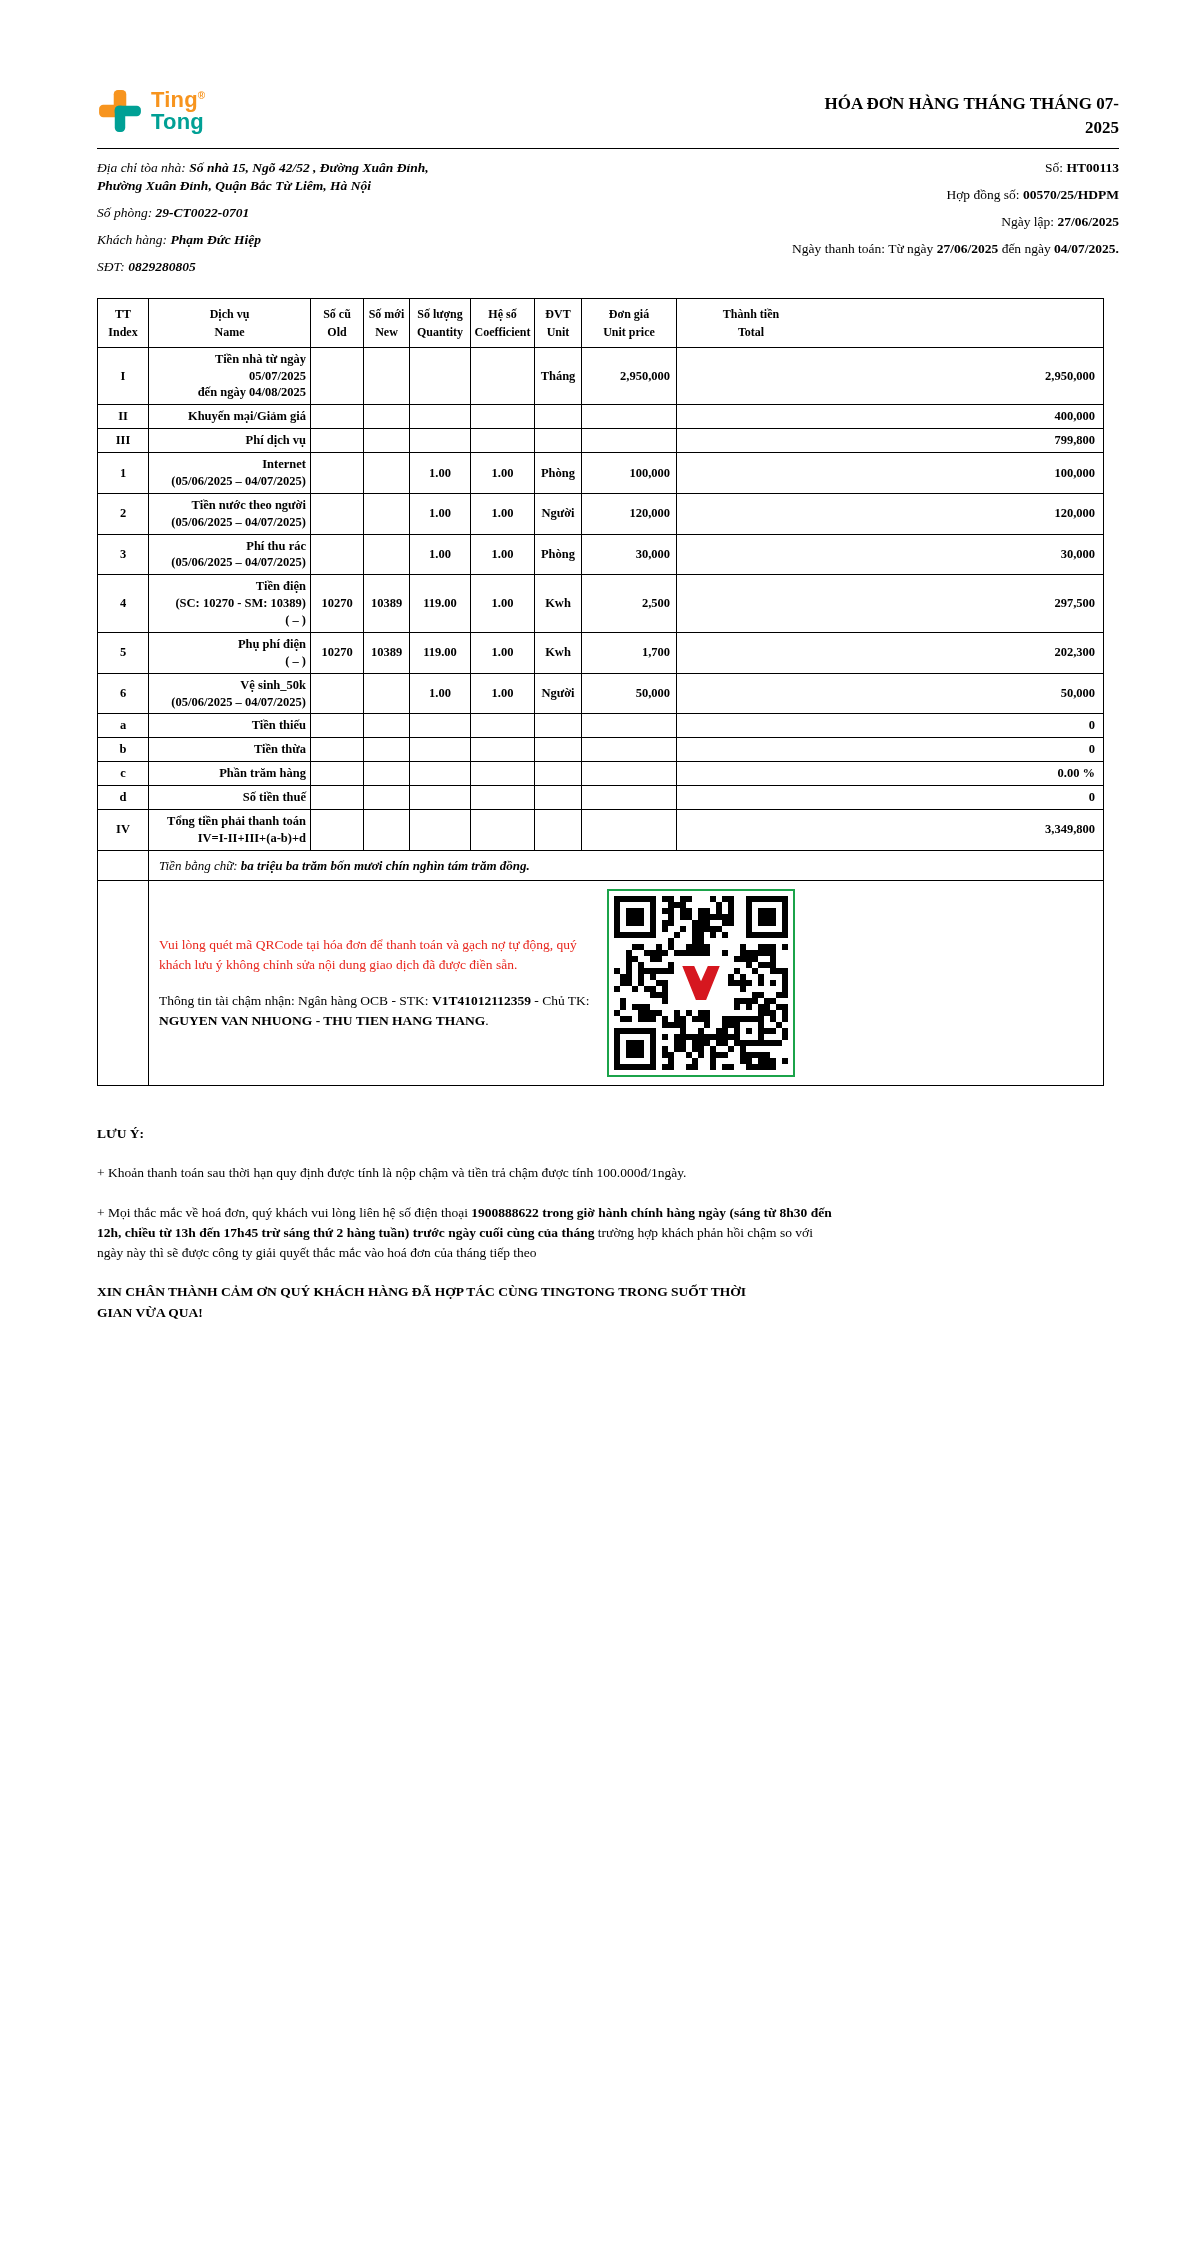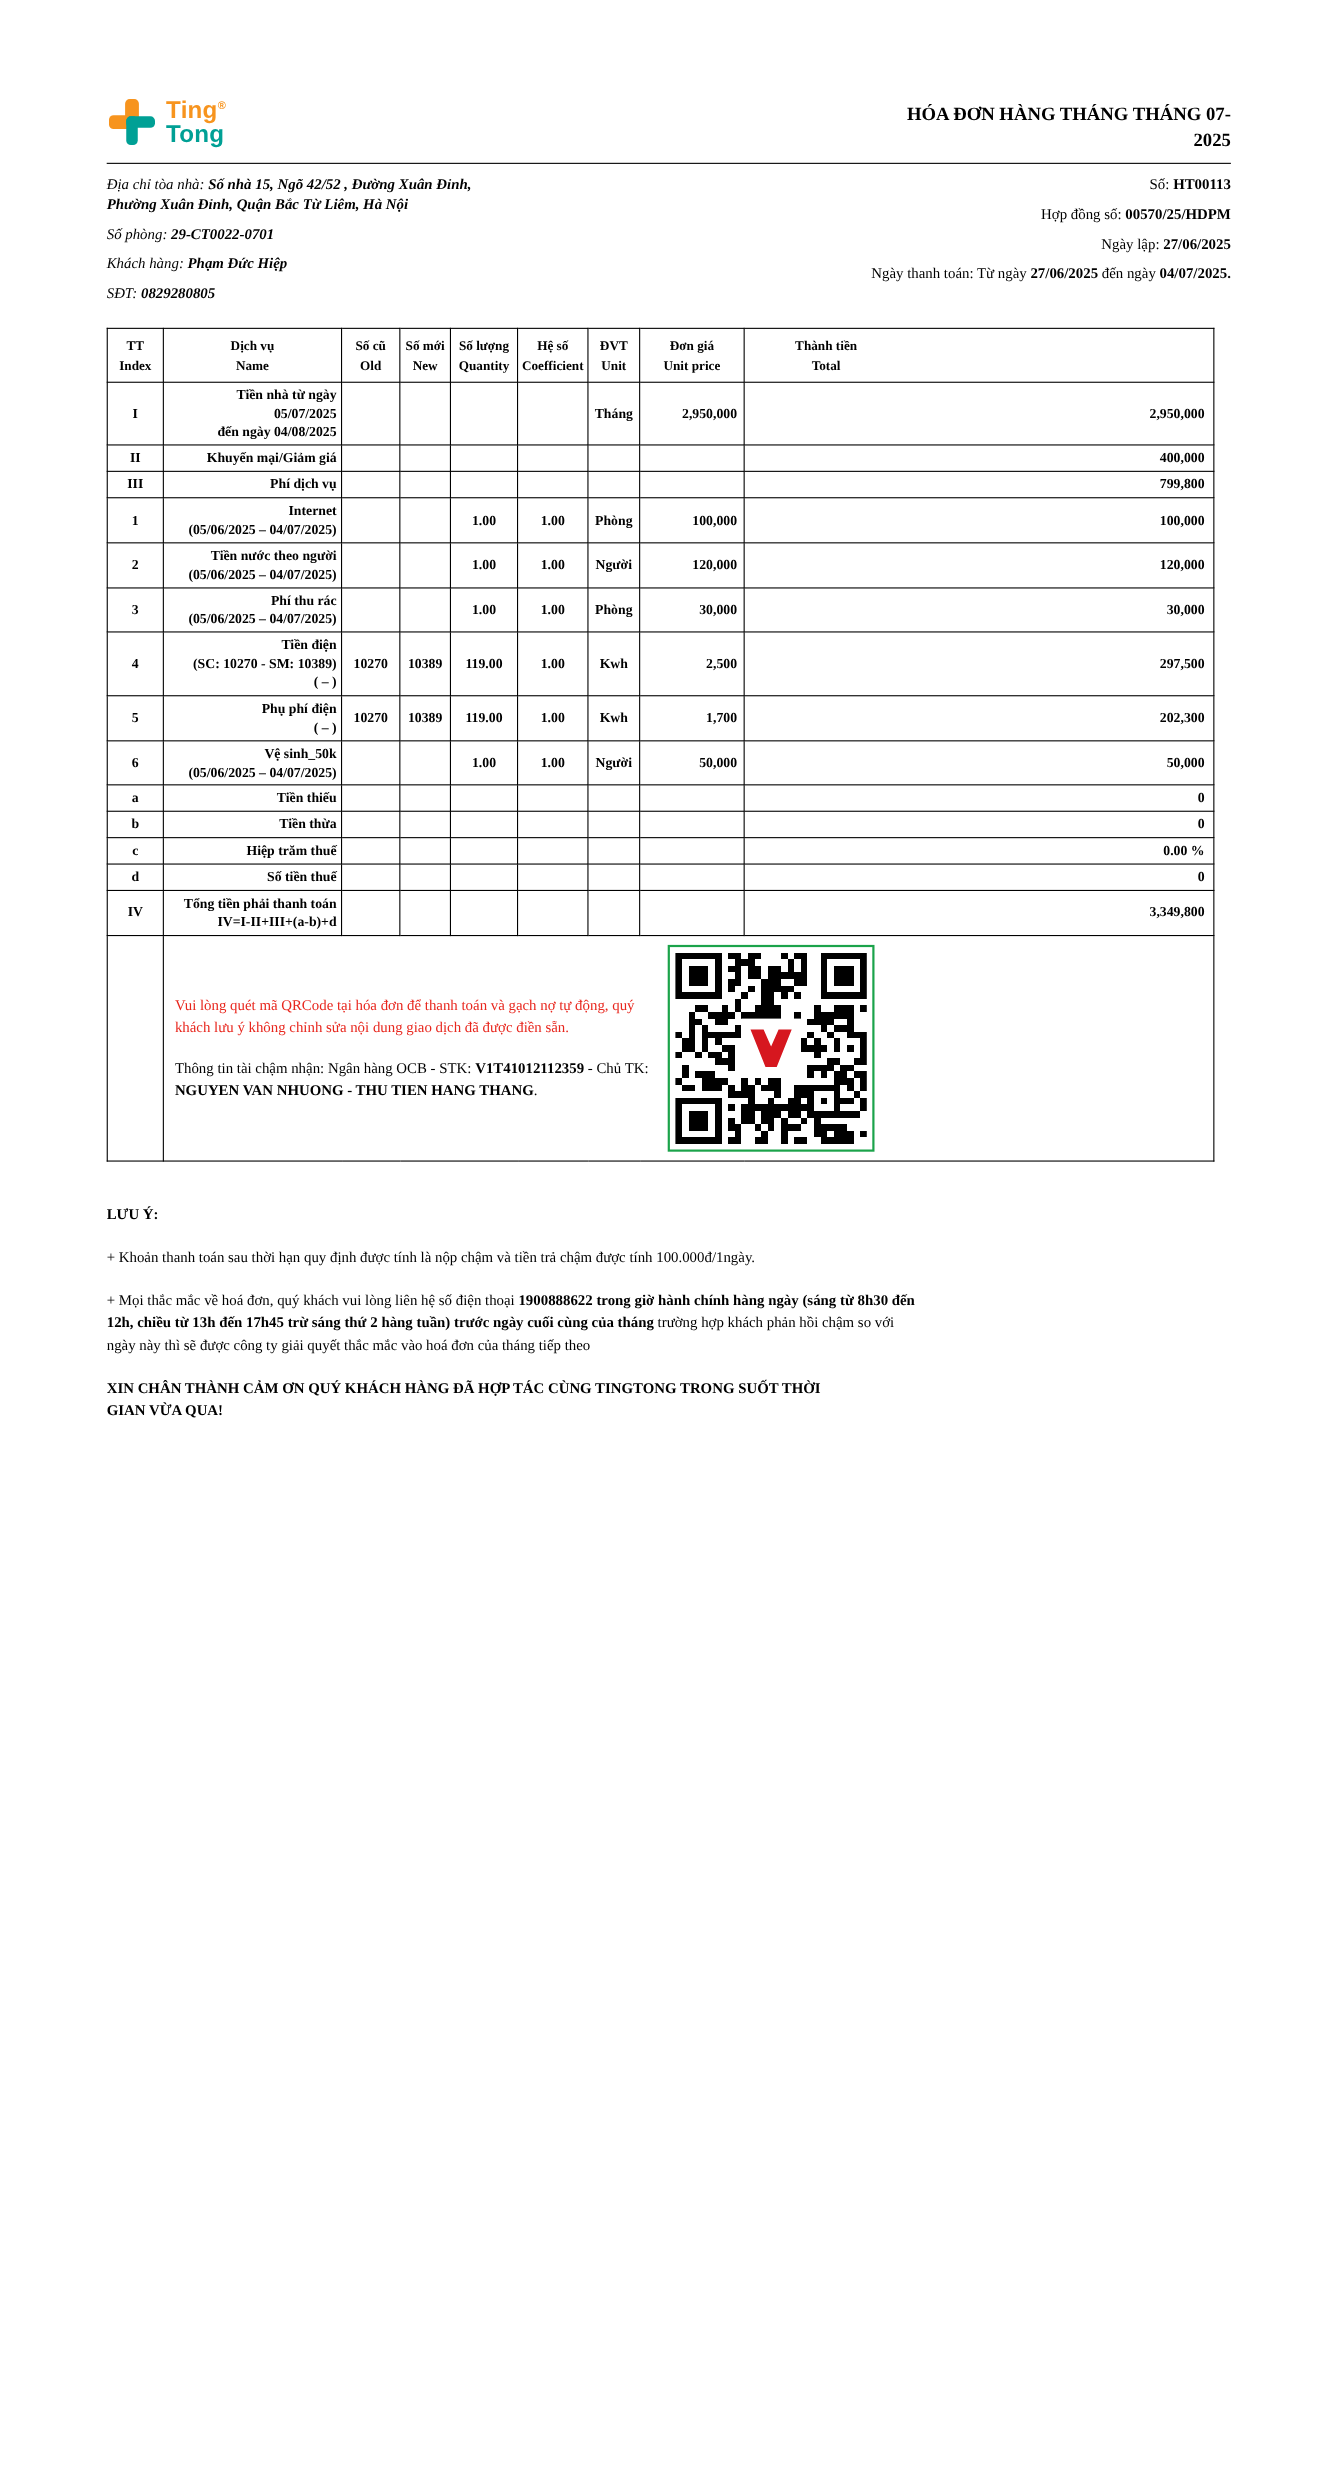--- a/index.html
+++ b/index.html
@@ -243,21 +243,21 @@
           <td class="c-old"></td>
           <td class="c-new"></td>
           <td class="c-qty"></td>
           <td class="c-coef"></td>
           <td class="c-unit"></td>
           <td class="c-price"></td>
           <td class="c-total">0</td>
         </tr>
         <tr>
           <td class="c-idx">c</td>
-          <td class="c-name">Hiệp trăm thuế</td>
+          <td class="c-name">Phần trăm hàng</td>
           <td class="c-old"></td>
           <td class="c-new"></td>
           <td class="c-qty"></td>
           <td class="c-coef"></td>
           <td class="c-unit"></td>
           <td class="c-price"></td>
           <td class="c-total">0.00 %</td>
         </tr>
         <tr>
           <td class="c-idx">d</td>
@@ -276,20 +276,26 @@
           <td class="c-old"></td>
           <td class="c-new"></td>
           <td class="c-qty"></td>
           <td class="c-coef"></td>
           <td class="c-unit"></td>
           <td class="c-price"></td>
           <td class="c-total">3,349,800</td>
         </tr>
       </tbody>
     <tbody>
+      <tr>
+        <td class="c-idx"></td>
+        <td class="words" colspan="8">
+          <i><span>Tiền bằng chữ: </span><b>ba triệu ba trăm bốn mươi chín nghìn tám trăm đồng.</b></i>
+        </td>
+      </tr>
       <tr>
         <td class="c-idx"></td>
         <td class="qr-cell" colspan="8">
           <div class="qr-flex">
             <div class="qr-text">
               <p class="red">Vui lòng quét mã QRCode tại hóa đơn để thanh toán và gạch nợ tự động, quý khách lưu ý không chỉnh sửa nội dung giao dịch đã được điền sẵn.</p>
               <p class="acct"><span>Thông tin tài chậm nhận: Ngân hàng OCB - STK: </span><b>V1T41012112359</b><span> - Chủ TK: </span><b>NGUYEN VAN NHUONG - THU TIEN HANG THANG</b><span>.</span></p>
             </div>
             <div class="qr-box">
               <svg id="qr-svg" class="qr" viewBox="0 0 174 174" shape-rendering="crispEdges">

